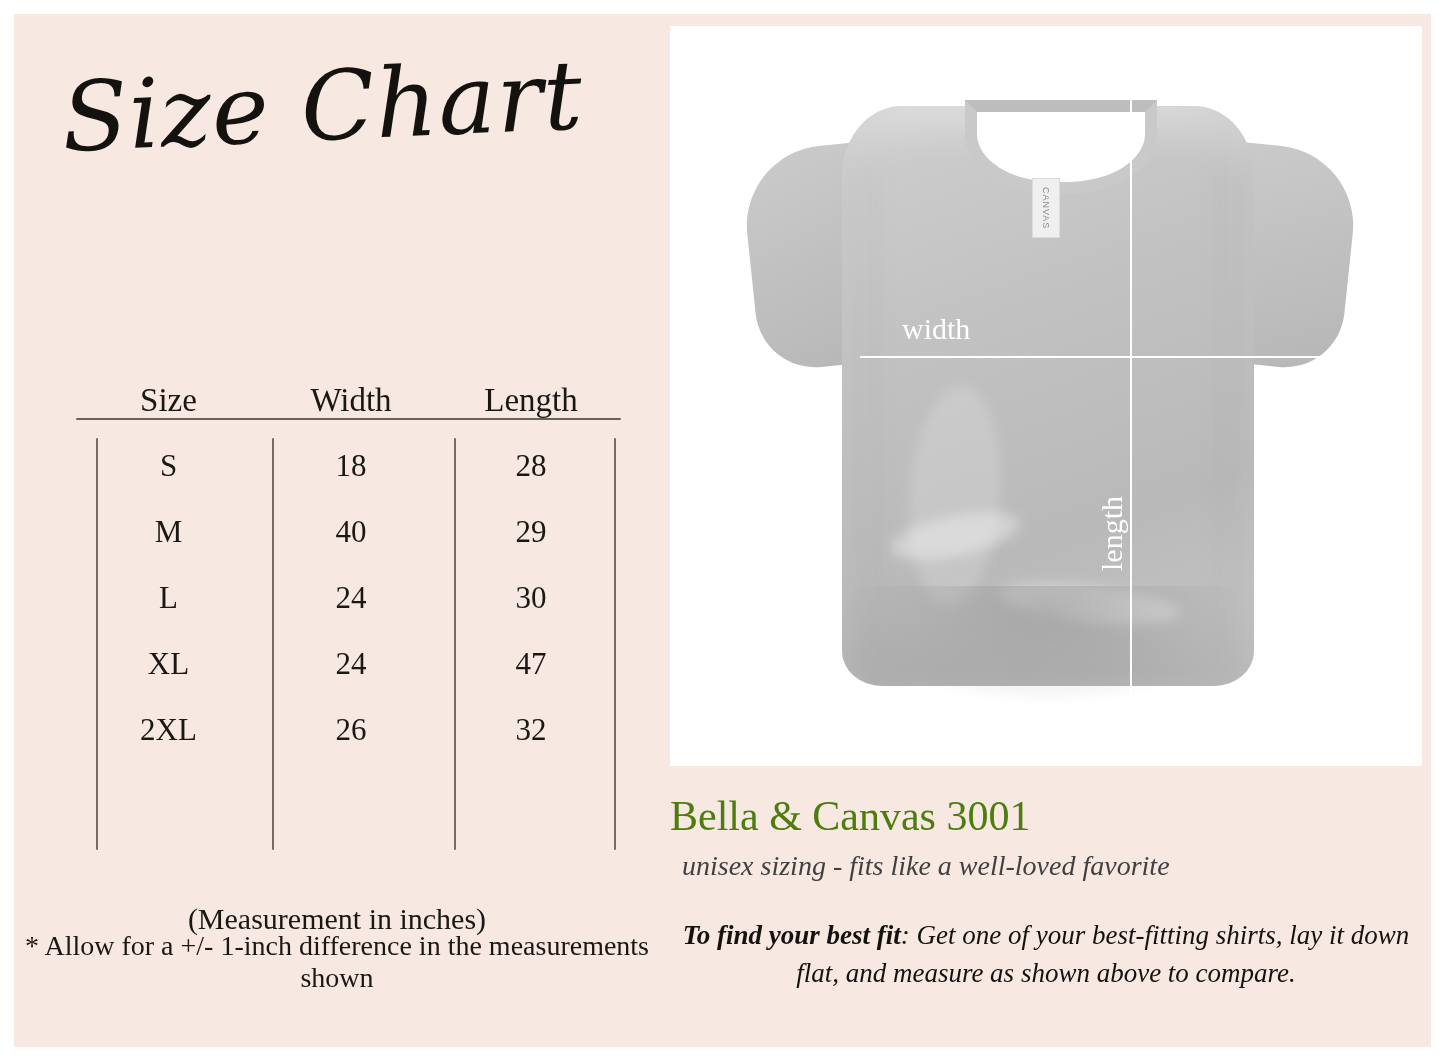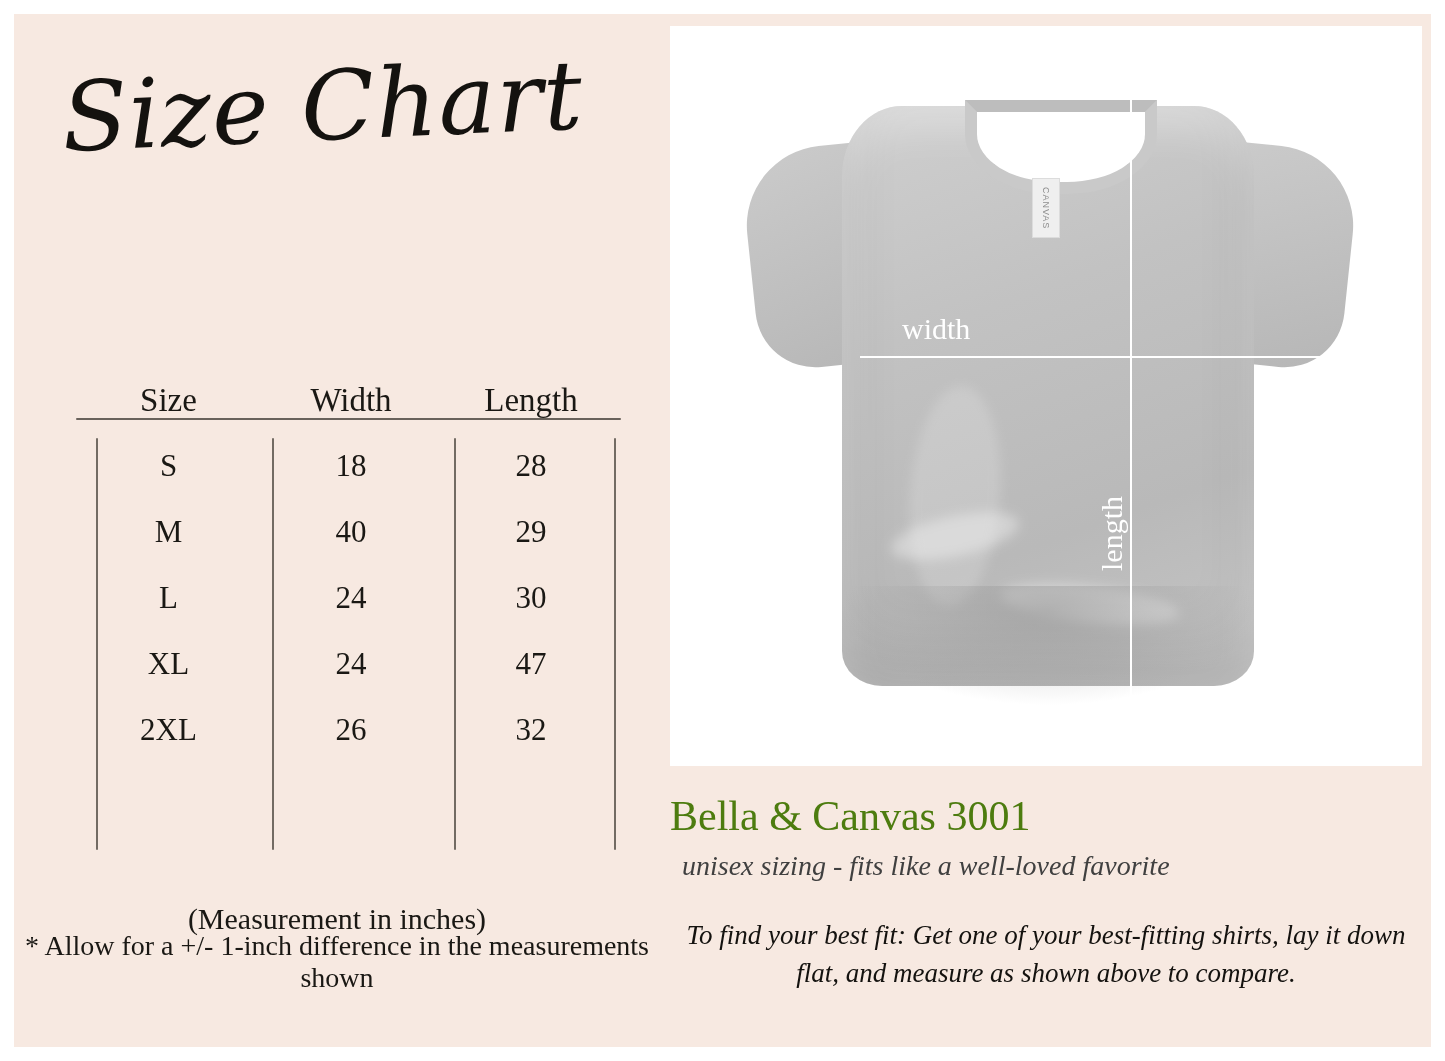--- a/index.html
+++ b/index.html
@@ -250,21 +250,21 @@
     position: absolute;
     left: 8px;
     top: 902px;
     width: 752px;
     font-size: 27px;
     font-style: italic;
     color: #14120f;
     line-height: 1.42;
     text-align: center;
   }
-  .fit-block b { font-weight: 400; }
+  .fit-block b { font-weight: 700; }
 </style>
 </head>
 <body>
 
 <div class="page">
 
   <div class="frame-top"></div>
   <div class="frame-bottom"></div>
   <div class="frame-left"></div>
   <div class="frame-right"></div>

